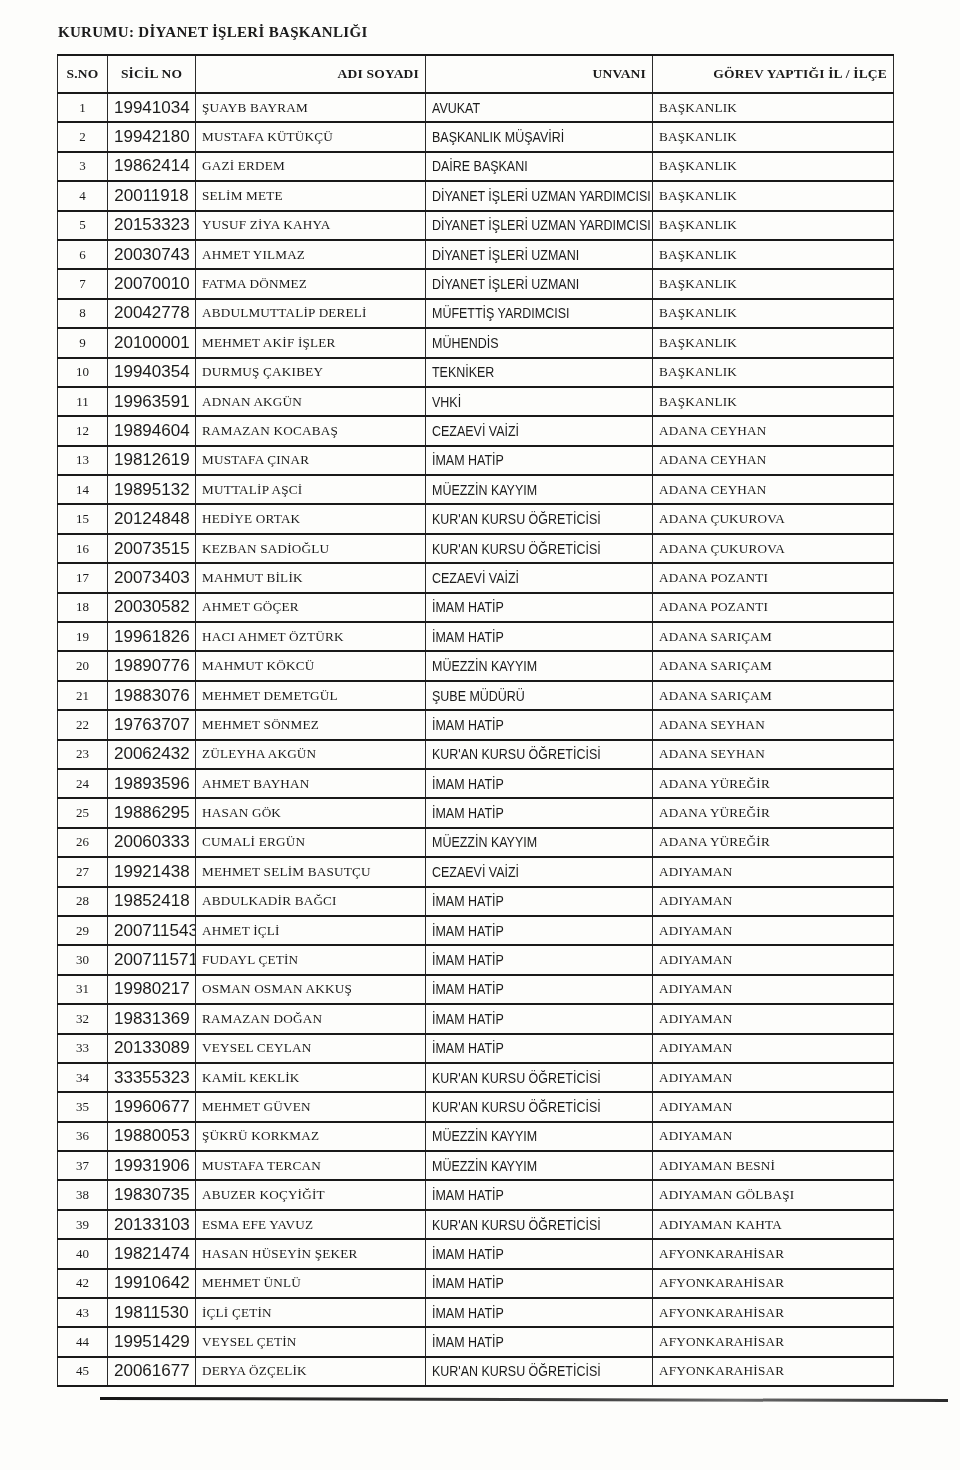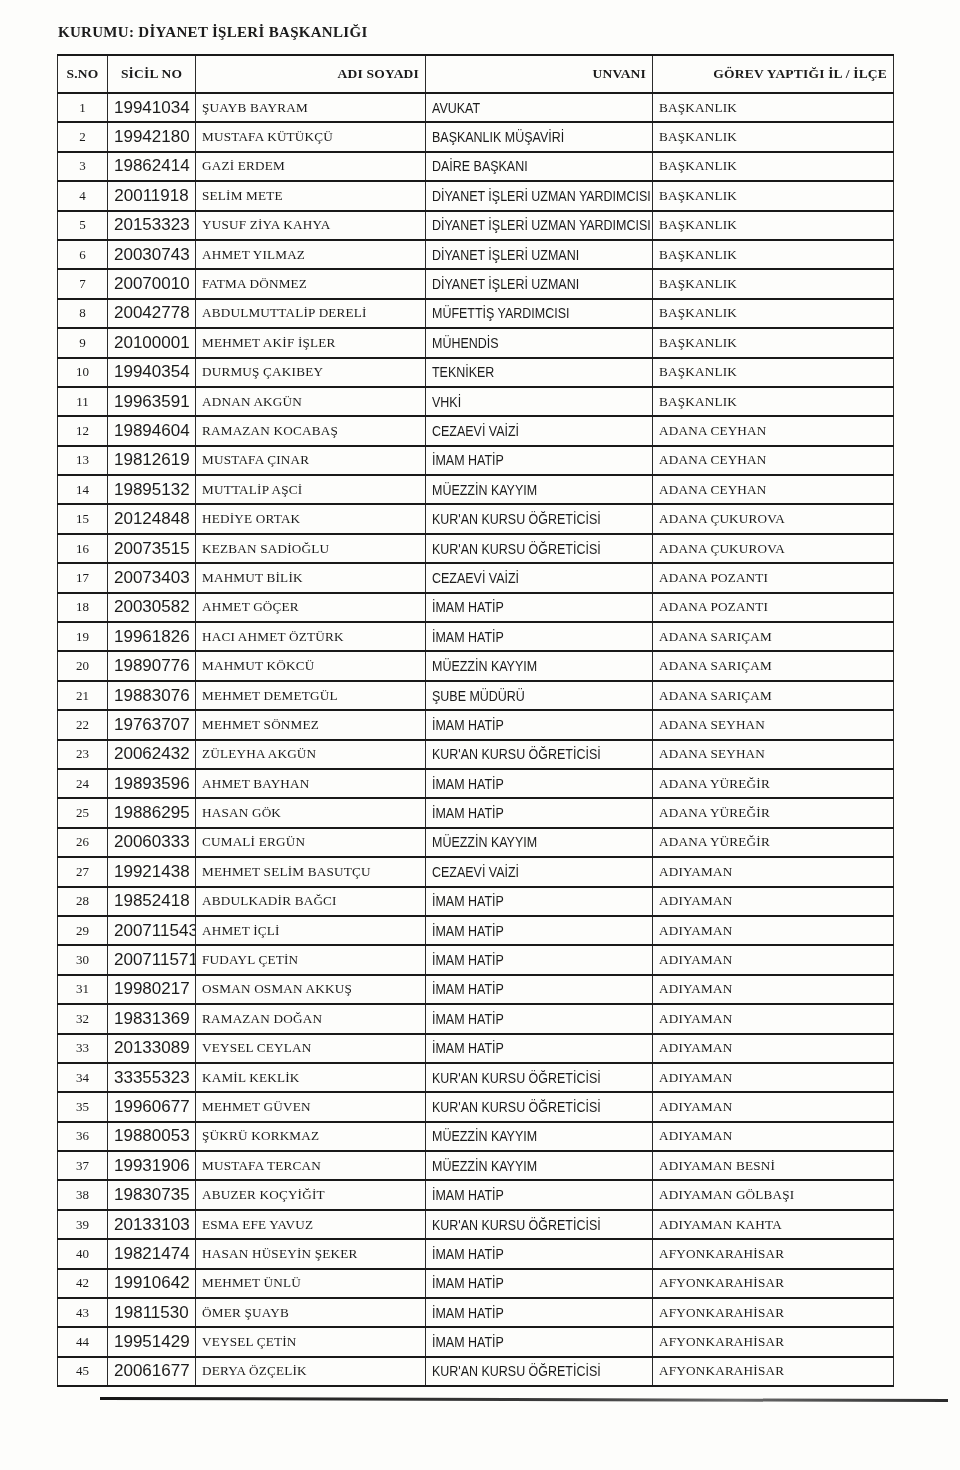--- a/index.html
+++ b/index.html
@@ -395,21 +395,21 @@
       <tr>
         <td class="c-sno"><span>42</span></td>
         <td class="c-sicil"><span>19910642</span></td>
         <td class="c-name"><span>MEHMET ÜNLÜ</span></td>
         <td class="c-unvan"><span>İMAM HATİP</span></td>
         <td class="c-gorev"><span>AFYONKARAHİSAR</span></td>
       </tr>
       <tr>
         <td class="c-sno"><span>43</span></td>
         <td class="c-sicil"><span>19811530</span></td>
-        <td class="c-name"><span>ÖMER ŞUAYB</span></td>
+        <td class="c-name"><span>İÇLİ ÇETİN</span></td>
         <td class="c-unvan"><span>İMAM HATİP</span></td>
         <td class="c-gorev"><span>AFYONKARAHİSAR</span></td>
       </tr>
       <tr>
         <td class="c-sno"><span>44</span></td>
         <td class="c-sicil"><span>19951429</span></td>
         <td class="c-name"><span>VEYSEL ÇETİN</span></td>
         <td class="c-unvan"><span>İMAM HATİP</span></td>
         <td class="c-gorev"><span>AFYONKARAHİSAR</span></td>
       </tr>

